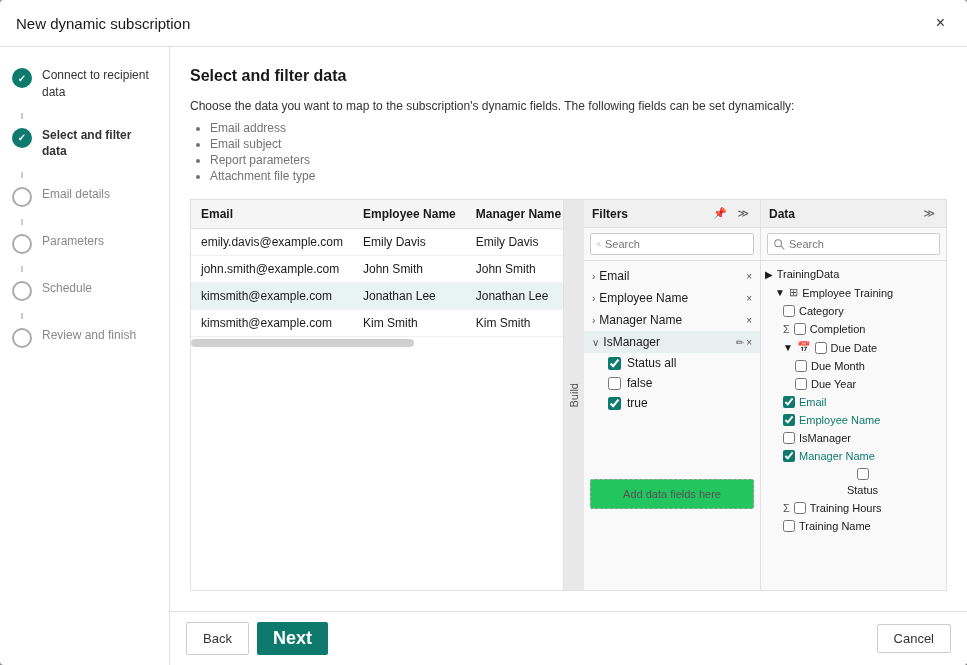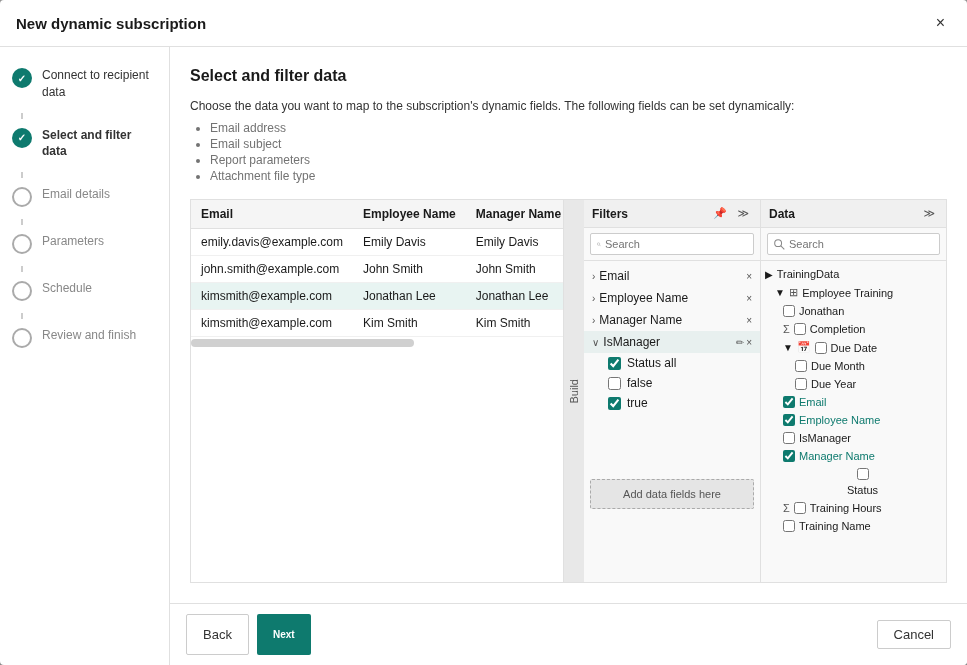--- a/index.html
+++ b/index.html
@@ -1,20 +1,20 @@
 <!DOCTYPE html>
 <html><head>
   <meta charset="utf-8">
   <style>
     * { box-sizing: border-box; margin: 0; padding: 0; }
     body { font-family: 'Segoe UI', Arial, sans-serif; font-size: 13px; color: #1a1a1a; background: #fff; }
     .modal-overlay { position: fixed; inset: 0; background: rgba(0,0,0,0.4); display: flex; align-items: center; justify-content: center; }
     .modal { width: 967px; height: 665px; background: #fff; border-radius: 4px; box-shadow: 0 8px 32px rgba(0,0,0,0.3); display: flex; flex-direction: column; overflow: hidden; }
     .modal-header { display: flex; align-items: center; justify-content: space-between; padding: 12px 16px; border-bottom: 1px solid #e0e0e0; flex-shrink: 0; }
-    .modal-title { font-size: 15px; font-weight: 700; }
+    .modal-title { font-size: 15px; font-weight: 400; }
     .close-btn { background: none; border: none; cursor: pointer; font-size: 16px; color: #333; padding: 2px 6px; }
     .modal-body { display: flex; flex: 1; overflow: hidden; }
     .sidebar { width: 170px; padding: 20px 12px; border-right: 1px solid #e0e0e0; flex-shrink: 0; }
     .step-item { display: flex; align-items: flex-start; margin-bottom: 20px; cursor: pointer; }
     .step-circle { width: 20px; height: 20px; border-radius: 50%; flex-shrink: 0; margin-right: 10px; margin-top: 1px; display: flex; align-items: center; justify-content: center; font-size: 10px; color: #fff; font-weight: 700; }
     .step-circle.active { background: #0e7a6e; }
     .step-circle.inactive { background: #fff; border: 2px solid #aaa; }
     .step-label { font-size: 12px; color: #333; line-height: 1.4; }
     .step-label.active { font-weight: 600; }
     .step-label.inactive { color: #888; }
@@ -41,29 +41,29 @@
     .search-input input { border: none; outline: none; flex: 1; font-size: 11px; }
     .filter-list { flex: 1; overflow-y: auto; padding: 4px 0; }
     .filter-item { display: flex; align-items: center; justify-content: space-between; padding: 4px 8px; cursor: pointer; }
     .filter-item-left { display: flex; align-items: center; gap: 4px; font-size: 12px; }
     .filter-item-icons { display: flex; gap: 2px; }
     .filter-x { color: #555; font-size: 10px; cursor: pointer; }
     .filter-expand { background: #e8f0ef; }
     .checkbox-item { display: flex; align-items: center; gap: 6px; padding: 3px 8px 3px 24px; font-size: 12px; }
     .checkbox-item input[type=checkbox] { width: 13px; height: 13px; accent-color: #0e7a6e; }
     .add-fields-area { margin: 6px; padding: 0; }
-    .add-fields-btn { width: 100%; padding: 8px 6px; border: 1px dashed #aaa; background: #e5e5e5; color: #555; font-size: 11px; cursor: pointer; border-radius: 2px; }
+    .add-fields-btn { width: 100%; padding: 8px 6px; border: 1px dashed #aaa; background: #22c55e; color: #555; font-size: 11px; cursor: pointer; border-radius: 2px; }
     .build-sidebar { width: 20px; background: #e8e8e8; display: flex; align-items: center; justify-content: center; cursor: pointer; flex-shrink: 0; }
     .build-text { writing-mode: vertical-rl; font-size: 11px; color: #555; transform: rotate(180deg); }
     .tree-item { display: flex; align-items: center; padding: 3px 4px; gap: 4px; font-size: 11px; cursor: pointer; }
     .tree-item input[type=checkbox] { width: 12px; height: 12px; accent-color: #0e7a6e; }
     .modal-footer { display: flex; align-items: center; justify-content: space-between; padding: 10px 16px; border-top: 1px solid #e0e0e0; flex-shrink: 0; background: #fff; }
     .footer-left { display: flex; gap: 8px; }
     .btn-back { padding: 6px 16px; border: 1px solid #ccc; background: #fff; color: #333; cursor: pointer; border-radius: 2px; font-size: 13px; }
-    .btn-next { padding: 15px 16px; border: none; background: #0e7a6e; color: #fff; cursor: pointer; border-radius: 2px; font-size: 10px; font-weight: 600; }
+    .btn-next { padding: 6px 16px; border: none; background: #0e7a6e; color: #fff; cursor: pointer; border-radius: 2px; font-size: 18px; font-weight: 600; }
     .btn-cancel { padding: 6px 16px; border: 1px solid #ccc; background: #fff; color: #333; cursor: pointer; border-radius: 2px; font-size: 13px; }
     .chevron { font-size: 10px; color: #555; }
     .sigma-icon { font-size: 11px; color: #555; }
     .calendar-icon { font-size: 11px; }
   </style>
 </head>
 <body>
 
 <div class="modal-overlay">
   <div class="modal">
@@ -259,21 +259,21 @@
                 </div>
 
                 <div class="tree-item" style="padding-left:14px;">
                   <span style="font-size:10px;">▼</span>
                   <span style="font-size:11px;color:#555;">⊞</span>
                   <span>Employee Training</span>
                 </div>
 
                 <div class="tree-item" style="padding-left:22px;">
                   <input type="checkbox" id="cb_cat" style="">
-                  <label for="cb_cat">Jonathan</label>
+                  <label for="cb_cat">Category</label>
                 </div>
 
                 <div class="tree-item" style="padding-left:22px;">
                   <span class="sigma-icon">Σ</span>
                   <input type="checkbox" id="cb_comp" style="">
                   <label for="cb_comp">Completion</label>
                 </div>
 
                 <div class="tree-item" style="padding-left:22px;">
                   <span style="font-size:10px;">▼</span>

